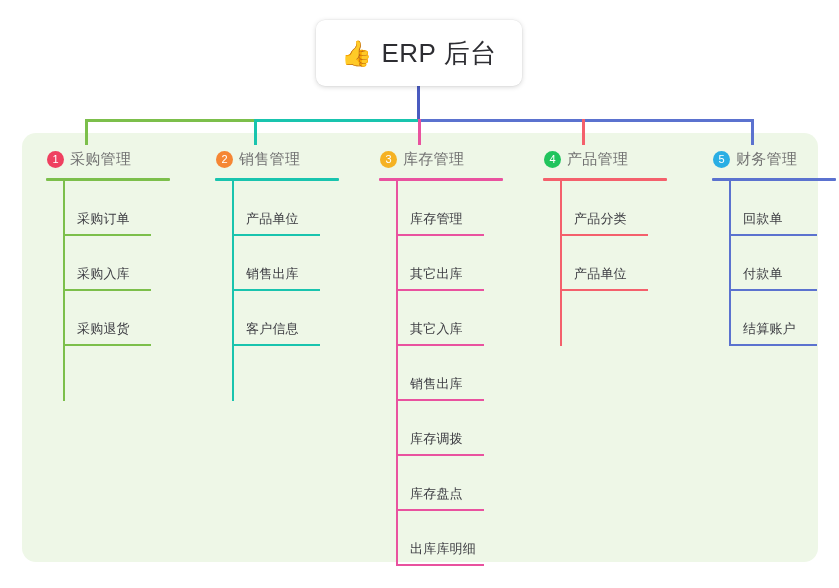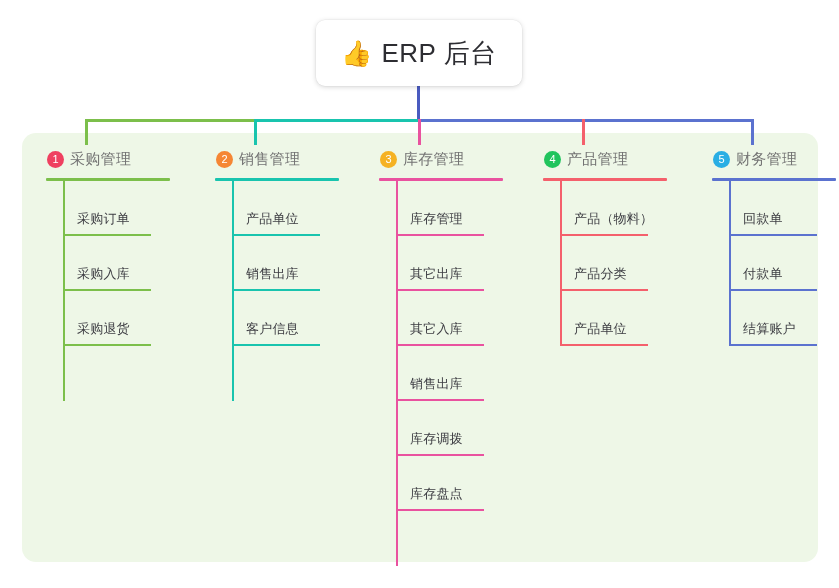--- a/index.html
+++ b/index.html
@@ -223,35 +223,35 @@
         <div class="leaf-rule" style="background: rgb(233, 82, 159);"></div>
       </div>
       <div class="leaf">
         <span class="leaf-label">库存调拨</span>
         <div class="leaf-rule" style="background: rgb(233, 82, 159);"></div>
       </div>
       <div class="leaf">
         <span class="leaf-label">库存盘点</span>
         <div class="leaf-rule" style="background: rgb(233, 82, 159);"></div>
       </div>
+      <div class="leaf">
+        <span class="leaf-label">出库库明细</span>
+        <div class="leaf-rule" style="background: rgb(233, 82, 159);"></div>
+      </div>
     </div>
   </div>
 <div class="column" id="col-3" style="left:527px;">
     <div class="col-head">
       <span class="badge" style="background: rgb(33, 196, 93);">4</span>
       <span class="col-title">产品管理</span>
     </div>
     <div class="col-rule" style="background: rgb(244, 96, 108);"></div>
     <div class="col-body">
       <div class="spine" style="background: rgb(244, 96, 108); height: 165px;"></div>
       <div class="leaf">
-        <span class="leaf-label">产品（物料）</span>
-        <div class="leaf-rule" style="background: rgb(244, 96, 108);"></div>
-      </div>
-      <div class="leaf">
         <span class="leaf-label">产品分类</span>
         <div class="leaf-rule" style="background: rgb(244, 96, 108);"></div>
       </div>
       <div class="leaf">
         <span class="leaf-label">产品单位</span>
         <div class="leaf-rule" style="background: rgb(244, 96, 108);"></div>
       </div>
     </div>
   </div>
 <div class="column" id="col-4" style="left:696px;">

